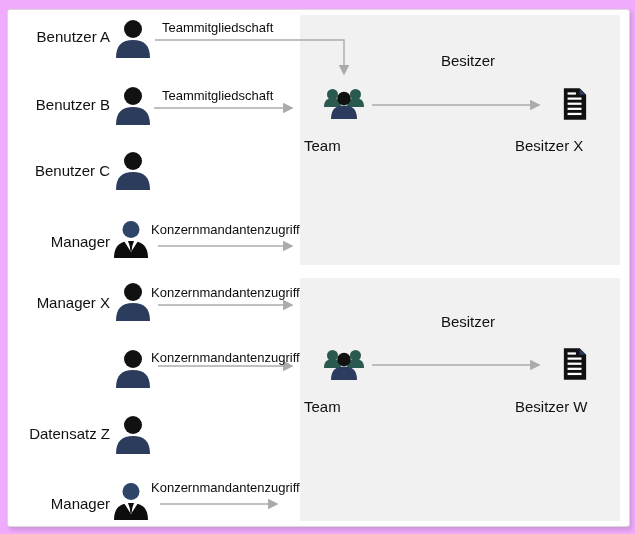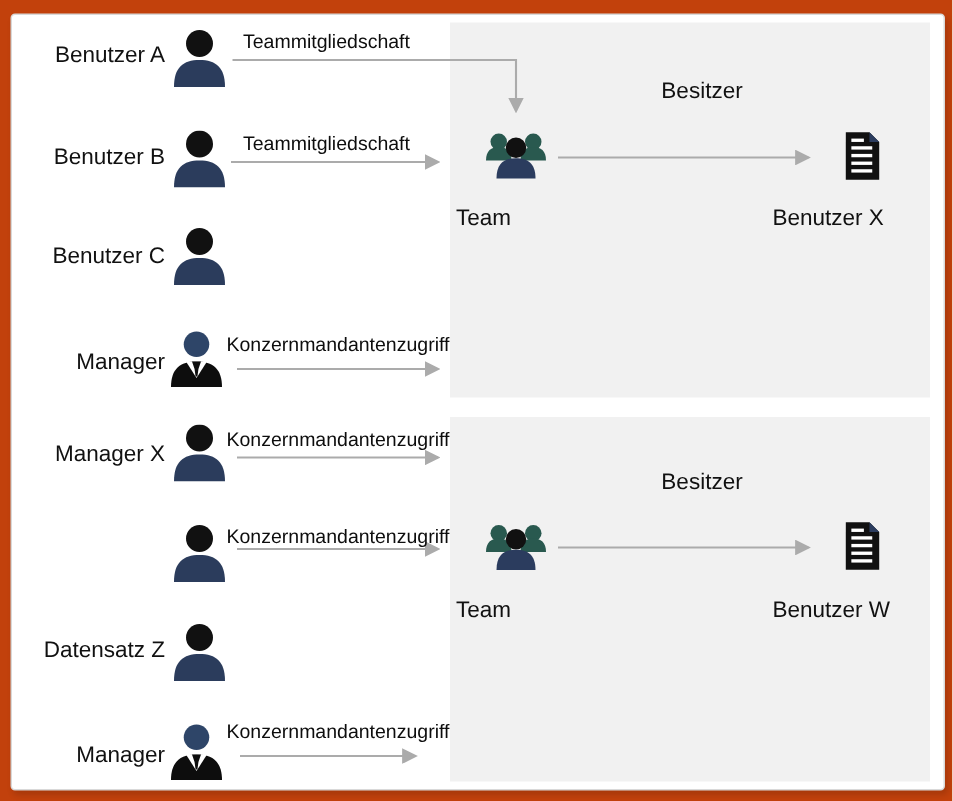--- a/index.html
+++ b/index.html
@@ -1,19 +1,19 @@
 <!DOCTYPE html>
 <html style="--person-head: #111111; --person-body: #2b3c5c; --manager-head: #2e4568; --manager-suit: #0d0d0d; --team-back: #29594f; --team-front-body: #2b3c5e; --record-fill: #111111; --record-fold: #2b3c5e; --arrow: #ababab; --group-box-bg: #f1f1f1;"><head>
 <meta charset="utf-8">
 <style>
   html,body{margin:0;padding:0;background:#ffffff;}
   .canvas{
     position:relative;width:635px;height:534px;overflow:hidden;
     font-family:"Liberation Sans","DejaVu Sans",sans-serif;color:#111;
-    background:#c2410c;
+    background:#f0abfc;
   }
   .card{
     position:absolute;left:7px;top:9px;width:621px;height:516px;
     background:#fff;border:1px solid #d9d9d9;border-radius:3px;
     box-shadow:2px 3px 4px rgba(0,0,0,0.14);
   }
   .gbox{
     position:absolute;left:300px;width:320px;
     background:var(--group-box-bg,#f1f1f1);
   }
@@ -152,24 +152,24 @@
   <div class="arrow-label" style="left:151px;top:481px">Konzernmandantenzugriff</div>
 
   <div class="owner-title" style="top:53px">Besitzer</div>
   <svg class="icon" style="left:324px;top:86px;width:40px;height:38px">
       <use href="#sym-team"></use>
     </svg>
   <div class="node-label" style="left:304px;top:138px;width:80px">Team</div>
   <svg class="icon" style="left:562px;top:87px;width:26px;height:34px">
       <use href="#sym-doc"></use>
     </svg>
-  <div class="node-label" style="left:515px;top:138px;width:120px">Benutzer X</div>
+  <div class="node-label" style="left:515px;top:138px;width:120px">Besitzer X</div>
 
   <div class="owner-title" style="top:314px">Besitzer</div>
   <svg class="icon" style="left:324px;top:347px;width:40px;height:38px">
       <use href="#sym-team"></use>
     </svg>
   <div class="node-label" style="left:304px;top:399px;width:80px">Team</div>
   <svg class="icon" style="left:562px;top:347px;width:26px;height:34px">
       <use href="#sym-doc"></use>
     </svg>
-  <div class="node-label" style="left:515px;top:399px;width:120px">Benutzer W</div>
+  <div class="node-label" style="left:515px;top:399px;width:120px">Besitzer W</div>
 </div>
 
 </body></html>

